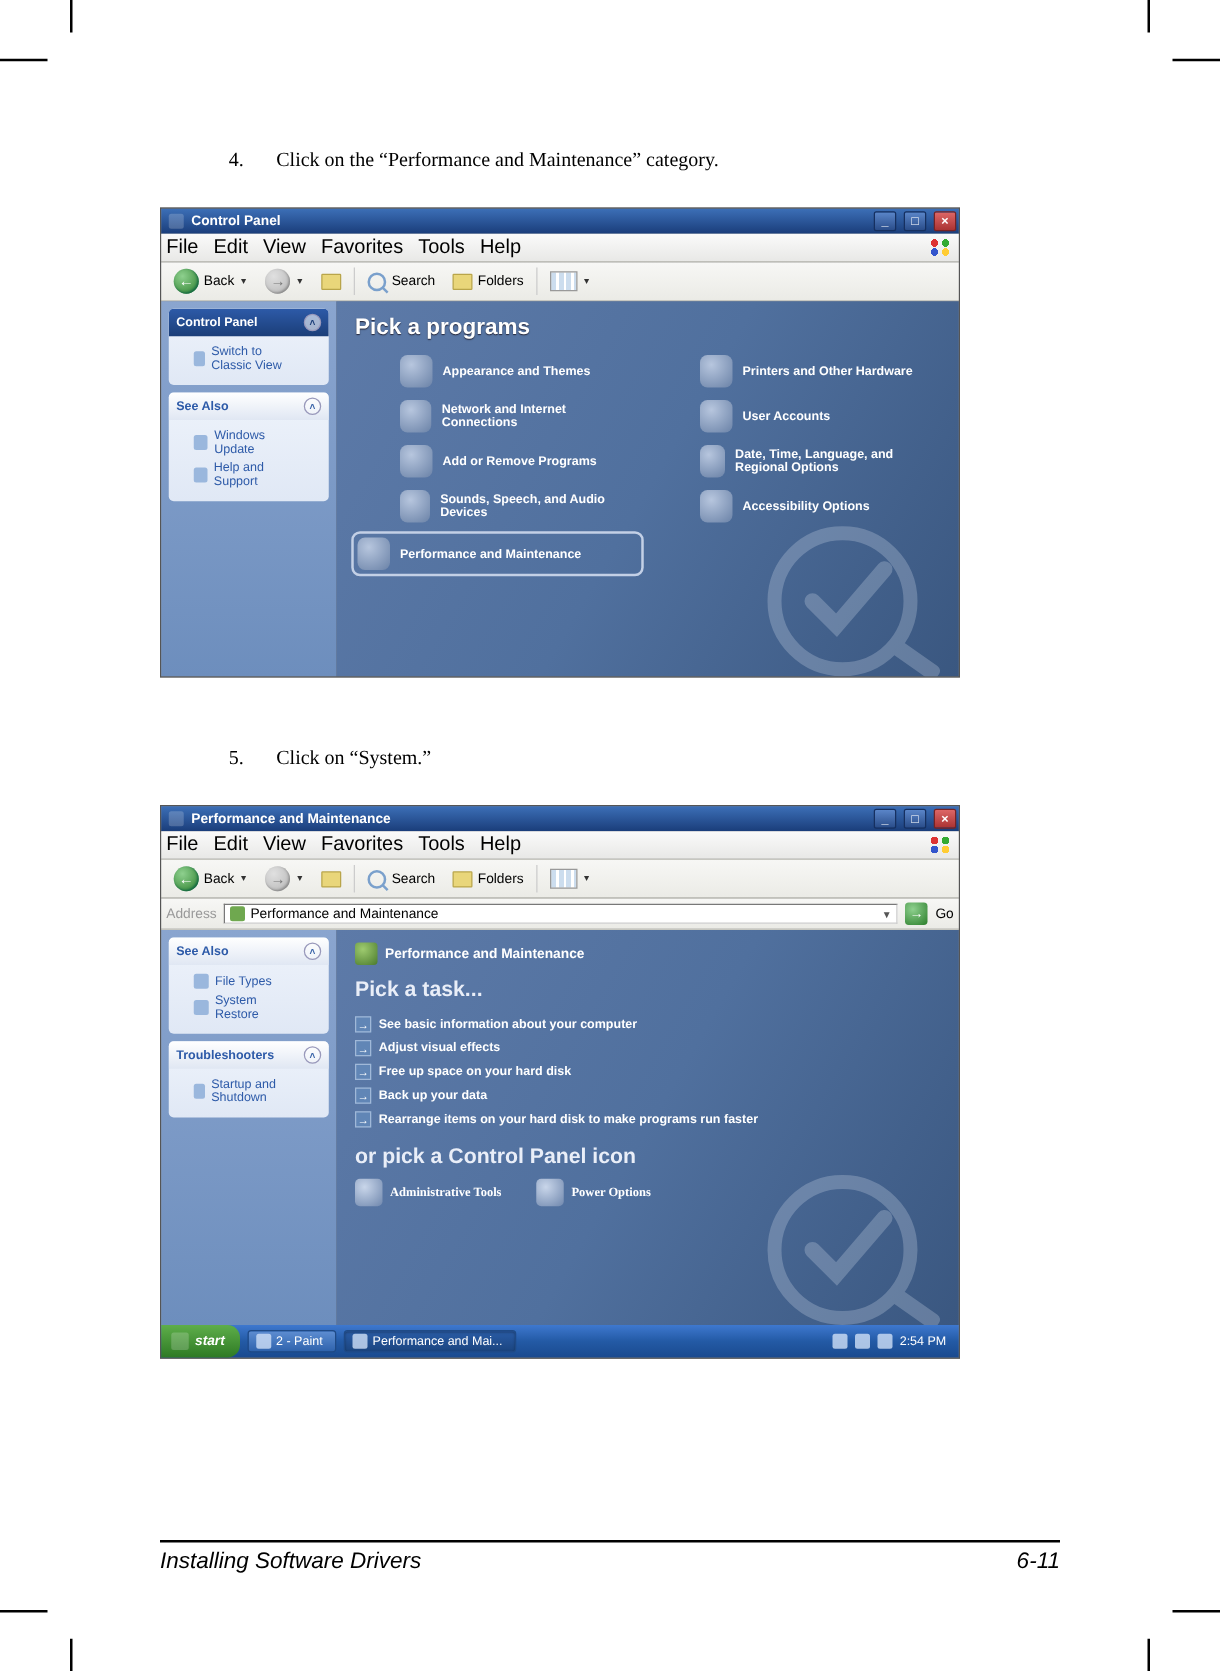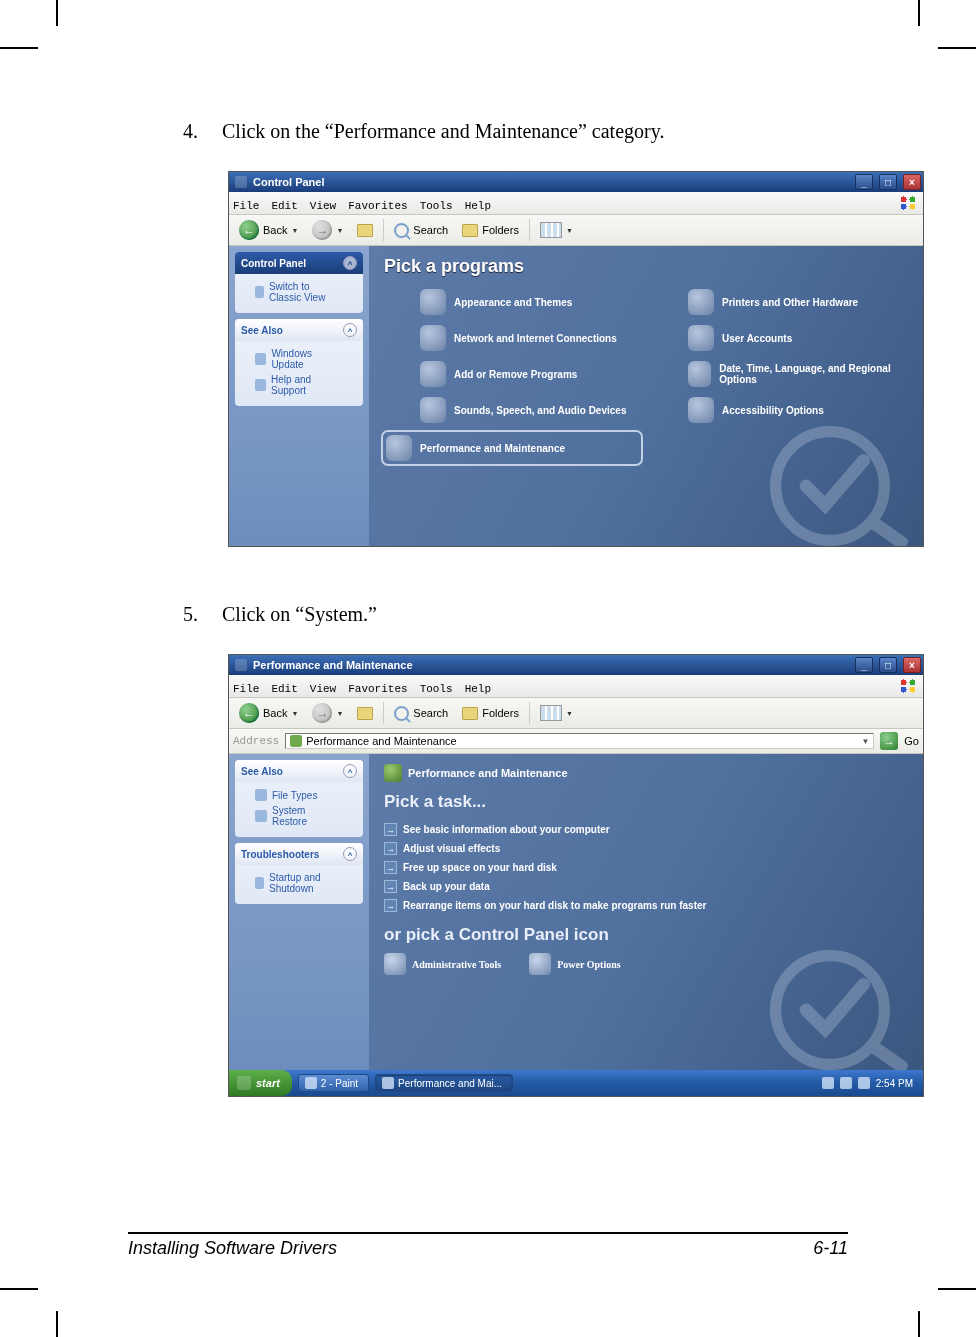--- a/index.html
+++ b/index.html
@@ -21,27 +21,26 @@
   .crop-br-h { position:absolute; bottom:47px; right:0; width:38px; height:2px; background:#000; }
   .crop-br-v { position:absolute; bottom:0; right:56px; width:2px; height:26px; background:#000; }
 
   .page {
     position: absolute;
     left: 128px;
     top: 100px;
     width: 720px;
   }
   .instr {
-    font-size: 20px;
+    font-size: 16px;
     margin: 20px 0 28px 55px;
   }
   .instr .num { display:inline-block; width: 34px; }
   .screenshot {
-    margin-left: 100px;
-    width: 696px;
+    width: 640px;
     border: 1px solid #555;
     font-family: Tahoma, Arial, sans-serif;
     font-size: 10px;
     color: #000;
     background: #888;
   }
   
   .titlebar {
     background: linear-gradient(#3c6fb7,#1a3d7a);
     color: #fff;
@@ -60,26 +59,25 @@
     border: 1px solid #163060;
     display:flex; align-items:center; justify-content:center;
     color:#fff; font-size:10px; font-weight:bold;
     border-radius:2px;
   }
   .winbtn.red { background: linear-gradient(#d66,#a33); border-color:#722; }
   
   .menubar {
     background: linear-gradient(#fafafa,#e8e8e6);
     display: flex;
-    align-items: flex-end;
+    align-items: flex-start;
     padding: 2px 4px;
     gap: 12px;
-    font-size: 11px;
+    font-size: 16px;
     border-bottom: 1px solid #c7c7c0;
-    font-family: Liberation Mono, monospace;
   }
   .menubar .flag {
     margin-left:auto;
     width: 22px; height: 18px;
     background: radial-gradient(circle at 30% 30%, #d33 3px, transparent 3px),
                 radial-gradient(circle at 70% 30%, #3a3 3px, transparent 3px),
                 radial-gradient(circle at 30% 70%, #35c 3px, transparent 3px),
                 radial-gradient(circle at 70% 70%, #fc3 3px, transparent 3px);
   }
   
@@ -105,21 +103,21 @@
 
   
   .addr {
     background: linear-gradient(#f7f7f5,#ebebe6);
     display:flex; align-items:center;
     padding:3px 4px;
     gap:6px;
     font-size:11px;
     border-bottom:1px solid #c7c7c0;
   }
-  .addr .lbl { color:#999;font-family:Liberation Mono, monospace; }
+  .addr .lbl { color:#999; }
   .addr .field {
     flex:1; background:#fff; border:1px inset #ccc;
     padding:1px 4px; display:flex; align-items:center; gap:4px;
   }
   .addr .go {
     width:18px; height:18px; border-radius:3px;
     background: radial-gradient(circle at 35% 30%, #8ed08e, #2b7e2b);
     display:flex; align-items:center; justify-content:center; color:#fff; font-weight:bold;
   }
 

